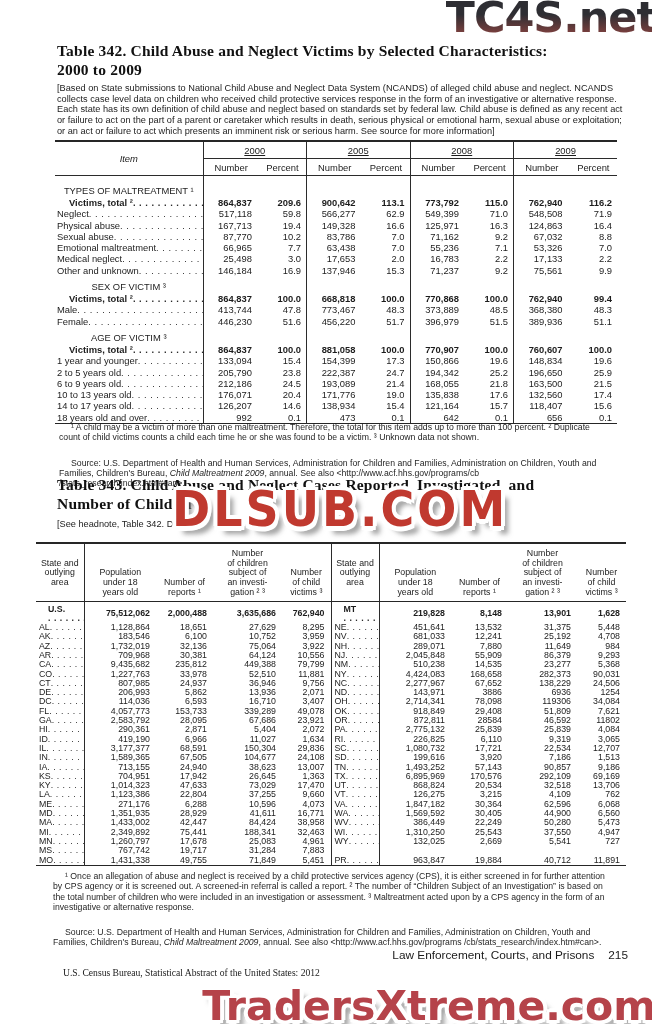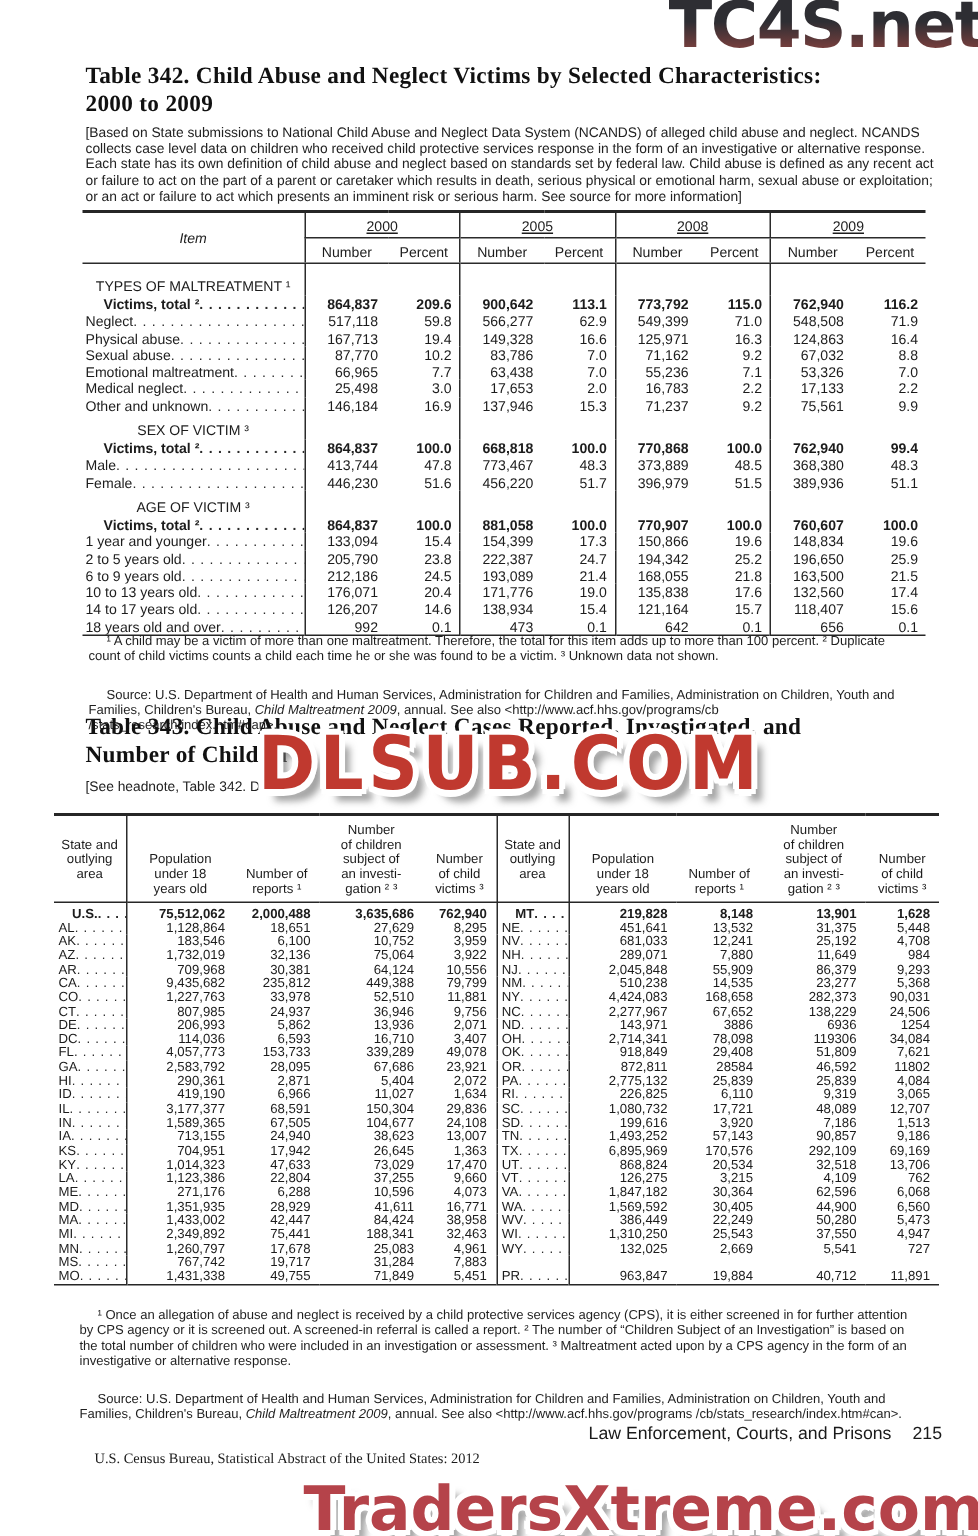--- a/index.html
+++ b/index.html
@@ -70,21 +70,21 @@
   #t343 col.c-vic{width:49px;}
   #t343 th{font-weight:normal;white-space:pre-line;vertical-align:bottom;text-align:center;
            padding:5px 1px 3px 1px;line-height:9.7px;border-bottom:1.5px solid #262626;}
   #t343 th.st{vertical-align:middle;border-right:1px solid #2b2b2b;margin-top:37px;}
   #t343 th.pdiv{border-right:1px solid #2b2b2b;}
   #t343 td{height:9.3px;line-height:9.3px;padding:0;white-space:nowrap;overflow:hidden;text-align:right;padding-right:6px;}
   #t343 td.st{text-align:left;padding:0 0 0 3px;border-right:1px solid #2b2b2b;}
   #t343 td.pdiv{border-right:1px solid #2b2b2b;}
   #t343 td.st .wrap{display:flex;align-items:baseline;}
   #t343 tr.us td{font-weight:bold;}
-  #t343 tr.us td.st .wrap{padding-left:9px;}
+  #t343 tr.us td.st .wrap{padding-left:9px;flex-direction:column;}
   #t343 tbody tr:first-child td{padding-top:3px;}
   
   #footer-right{top:948px;right:24px;font-size:11.8px;color:#1a1a1a;}
   #footer-right .pg{margin-left:14px;}
   #footer-left{top:967px;left:63px;font-size:9.6px;font-family:"Liberation Serif", serif;color:#1a1a1a;}
 </style>
 </head>
 <body>
 
 <div class="wm wm-top">TC4S.net</div>
@@ -820,21 +820,21 @@
         <td>150,304</td>
         <td class="pdiv">29,836</td>
         <td class="st">
           <div class="wrap">
             <span class="lbl">SC</span>
             <span class="dots"></span>
           </div>
         </td>
         <td>1,080,732</td>
         <td>17,721</td>
-        <td>48,089</td>
+        <td>22,534</td>
         <td>12,707</td>
       </tr>
       <tr>
         <td class="st">
           <div class="wrap">
             <span class="lbl">IN</span>
             <span class="dots"></span>
           </div>
         </td>
         <td>1,589,365</td>

